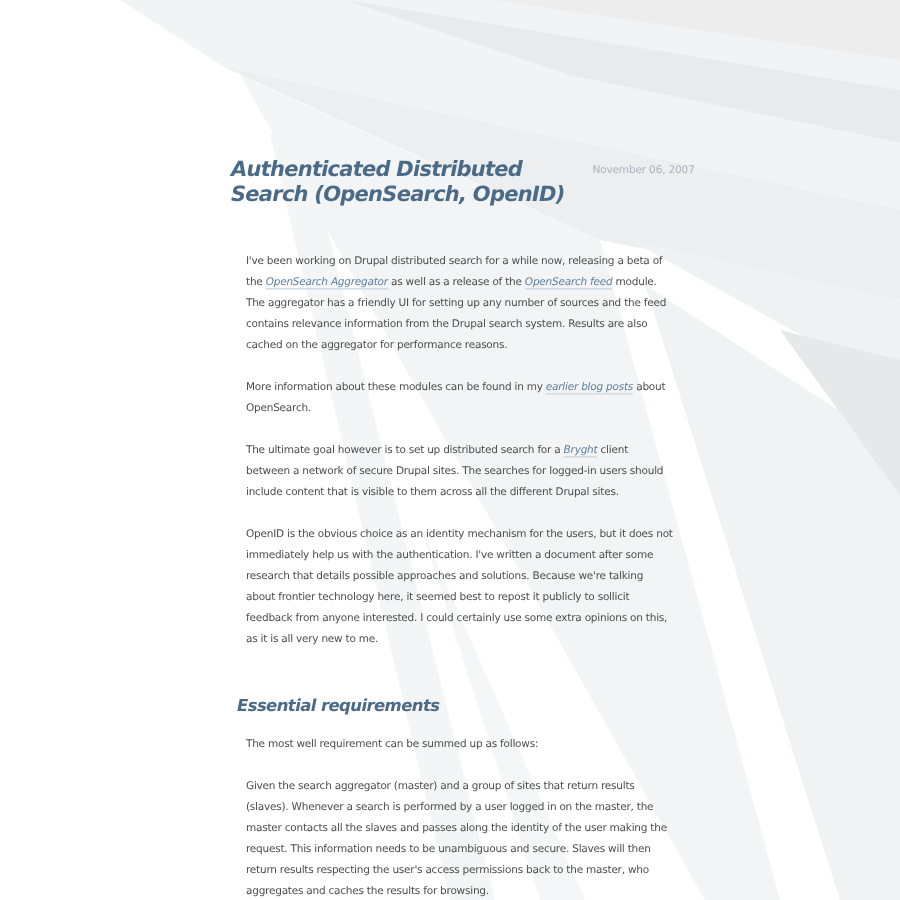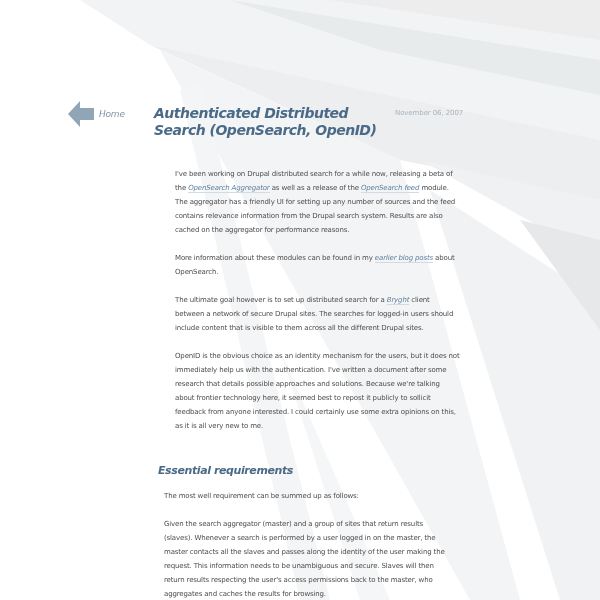--- a/index.html
+++ b/index.html
@@ -65,21 +65,20 @@
       font-family: "DejaVu Sans", sans-serif;
       font-size: 7px;
       color: #a8b4bf;
       letter-spacing: -0.1px;
     }
     .content {
       position: absolute;
       left: 164px;
       top: 167px;
       width: 285px;
-      margin-left: 11px;
     }
     .content p {
       margin: 0 0 14px 0;
       font-family: "DejaVu Sans", sans-serif;
       font-size: 7px;
       line-height: 14px;
       color: #4d4d4d;
       letter-spacing: -0.15px;
     }
     .content a {
@@ -136,26 +135,20 @@
     <polygon points="160,50 400,160 520,600 470,600" fill="#f3f4f5"></polygon>
     <polygon points="230,0 600,60 600,95 380,50" fill="#e8ebec"></polygon>
     <polygon points="330,0 600,0 600,40" fill="#ededee"></polygon>
     <polygon points="420,160 600,200 600,260" fill="#eff1f2"></polygon>
     <polygon points="430,190 600,300 600,600 560,600" fill="#f1f2f3"></polygon>
     <polygon points="520,220 600,240 600,330" fill="#e6e8ea"></polygon>
     <polygon points="200,80 330,600 300,600 180,90" fill="#f4f5f6"></polygon>
     <polygon points="280,350 390,600 360,600" fill="#f5f6f7"></polygon>
   </svg>
 
-  <a class="home-link">
-    <svg class="home-arrow" viewBox="0 0 26 28">
-      <polygon points="0,14 12,1 12,8 26,8 26,20 12,20 12,27" fill="#90a6b6"></polygon>
-    </svg>
-    <span class="home-label">Home</span>
-  </a>
 
   <h1 class="title">Authenticated Distributed Search (OpenSearch, OpenID)</h1>
   <div class="date">November 06, 2007</div>
 
   <div class="content">
     <p><span>I've been working on Drupal distributed search for a while now, releasing a beta of the </span><a>OpenSearch Aggregator</a><span> as well as a release of the </span><a>OpenSearch feed</a><span> module. The aggregator has a friendly UI for setting up any number of sources and the feed contains relevance information from the Drupal search system. Results are also cached on the aggregator for performance reasons.</span></p>
 
     <p><span>More information about these modules can be found in my </span><a>earlier blog posts</a><span> about OpenSearch.</span></p>
 
     <p><span>The ultimate goal however is to set up distributed search for a </span><a>Bryght</a><span> client between a network of secure Drupal sites. The searches for logged-in users should include content that is visible to them across all the different Drupal sites.</span></p>

